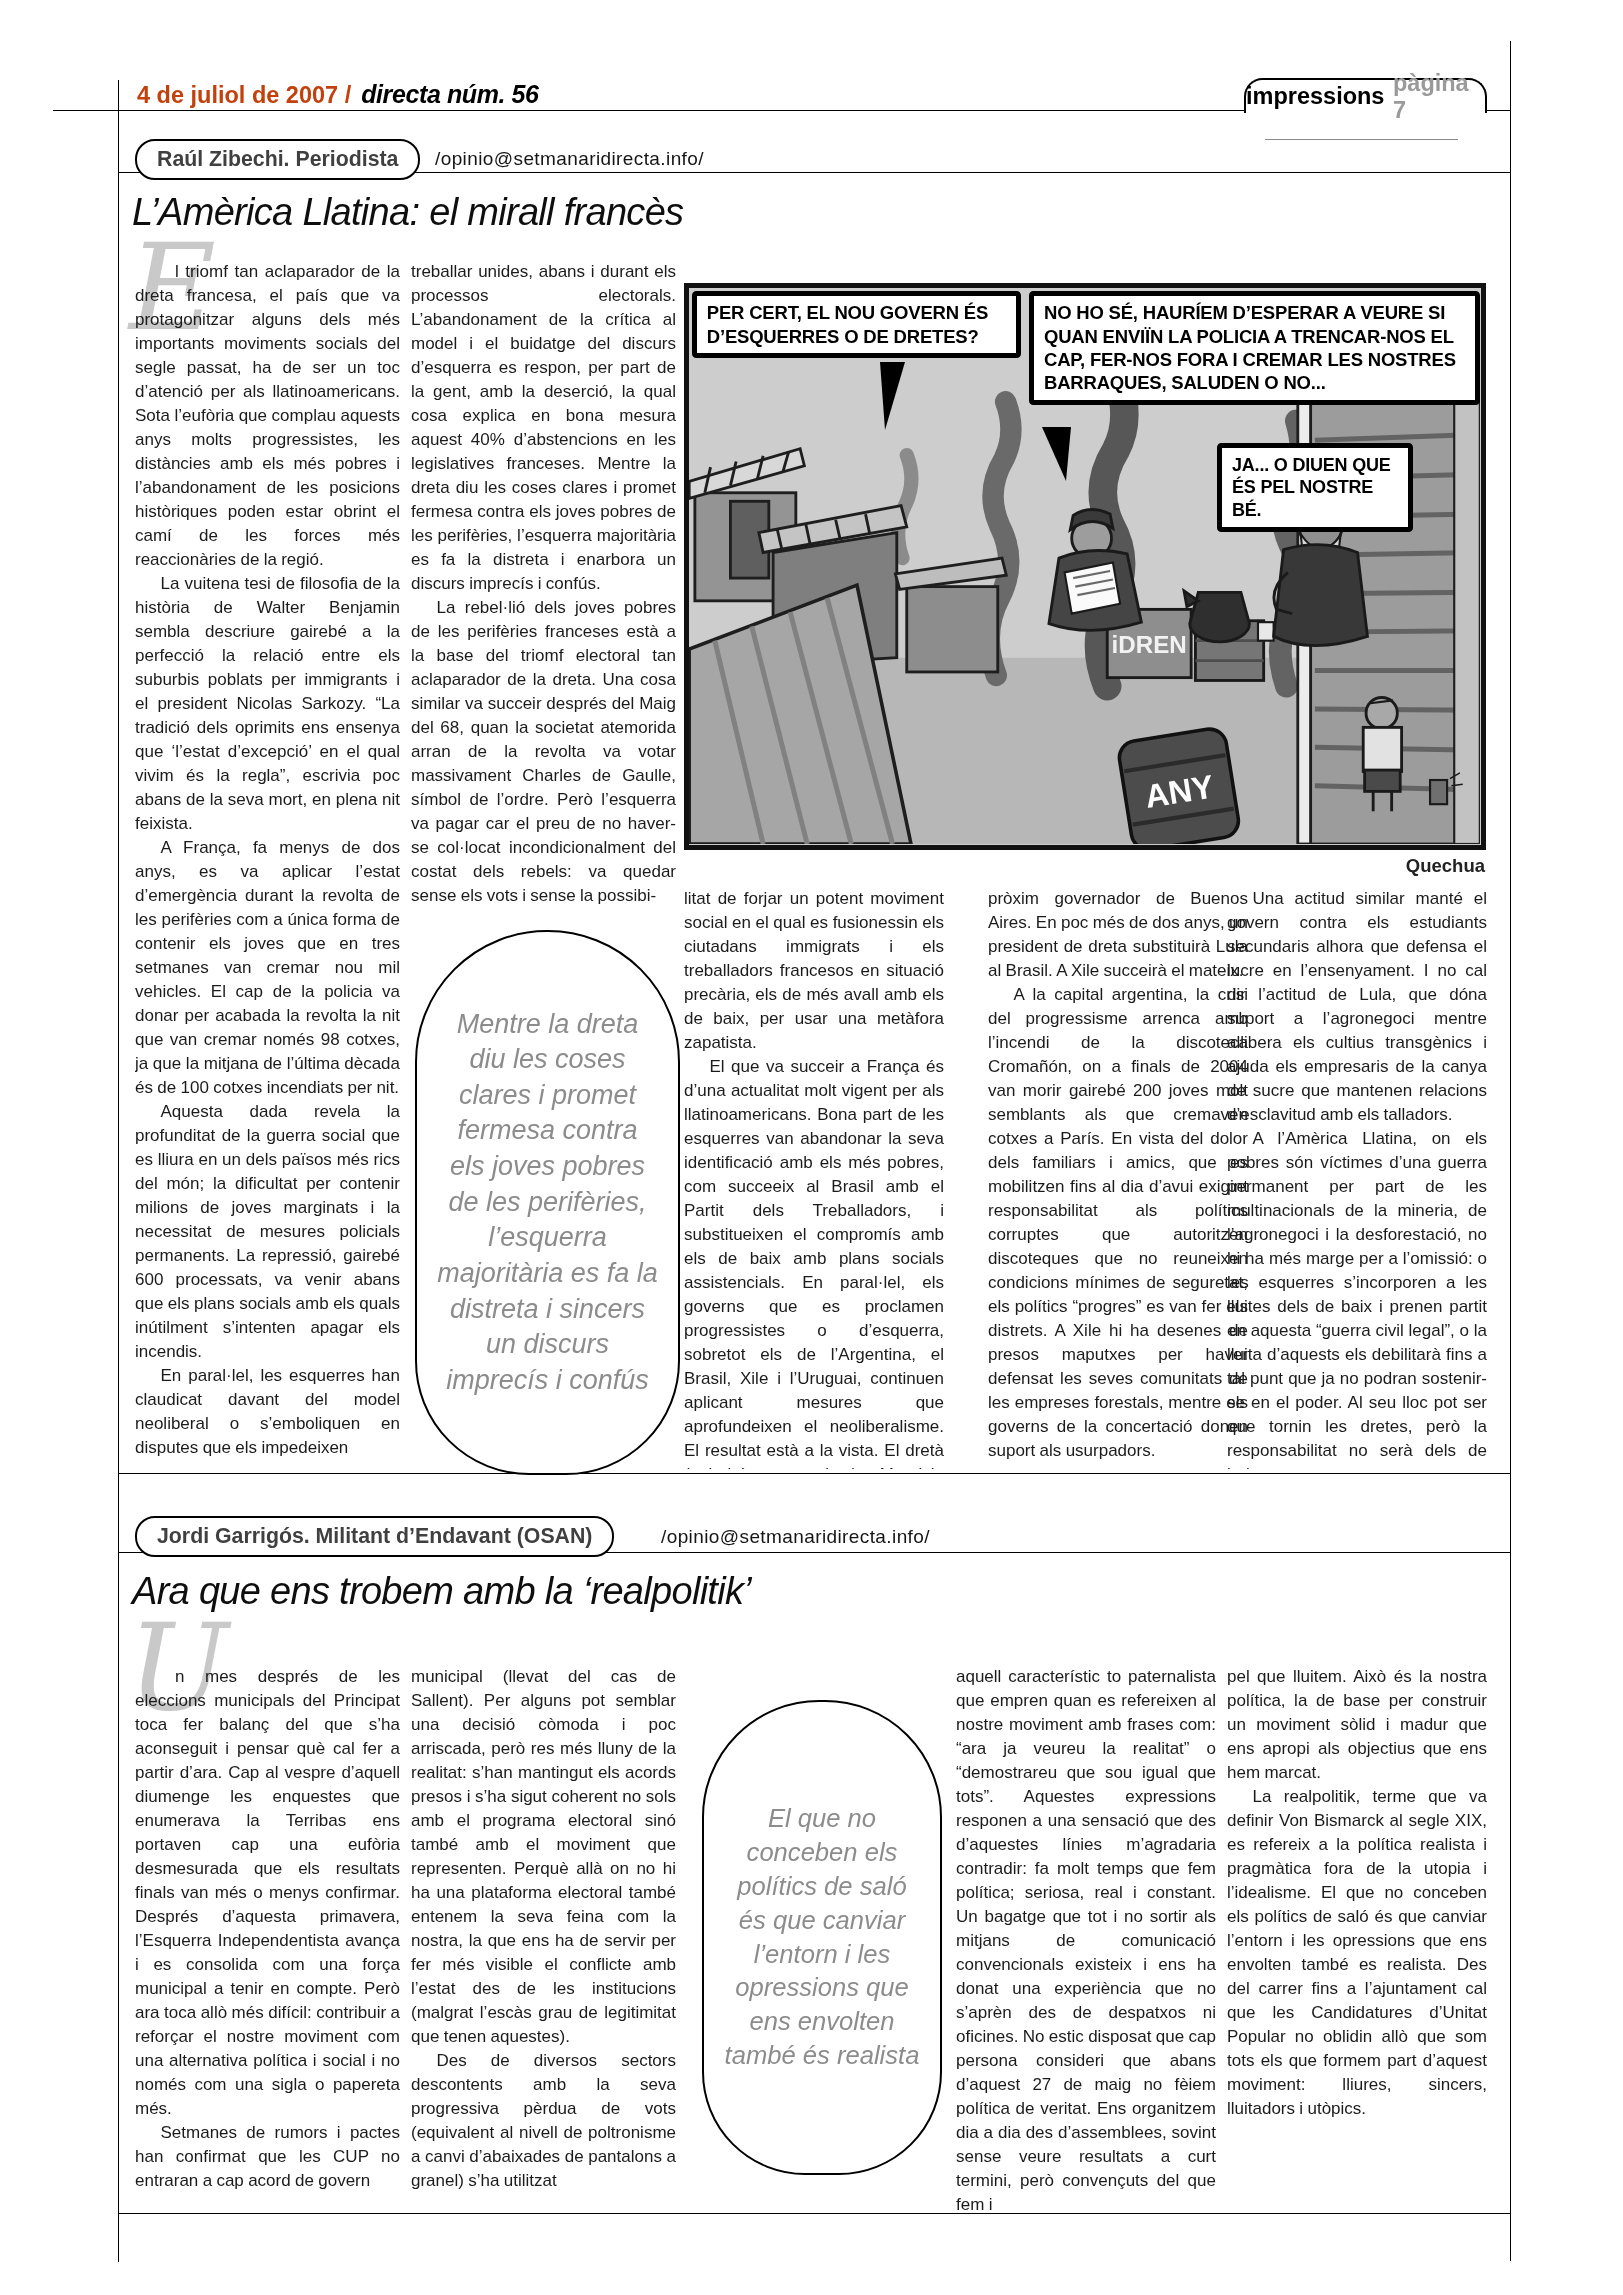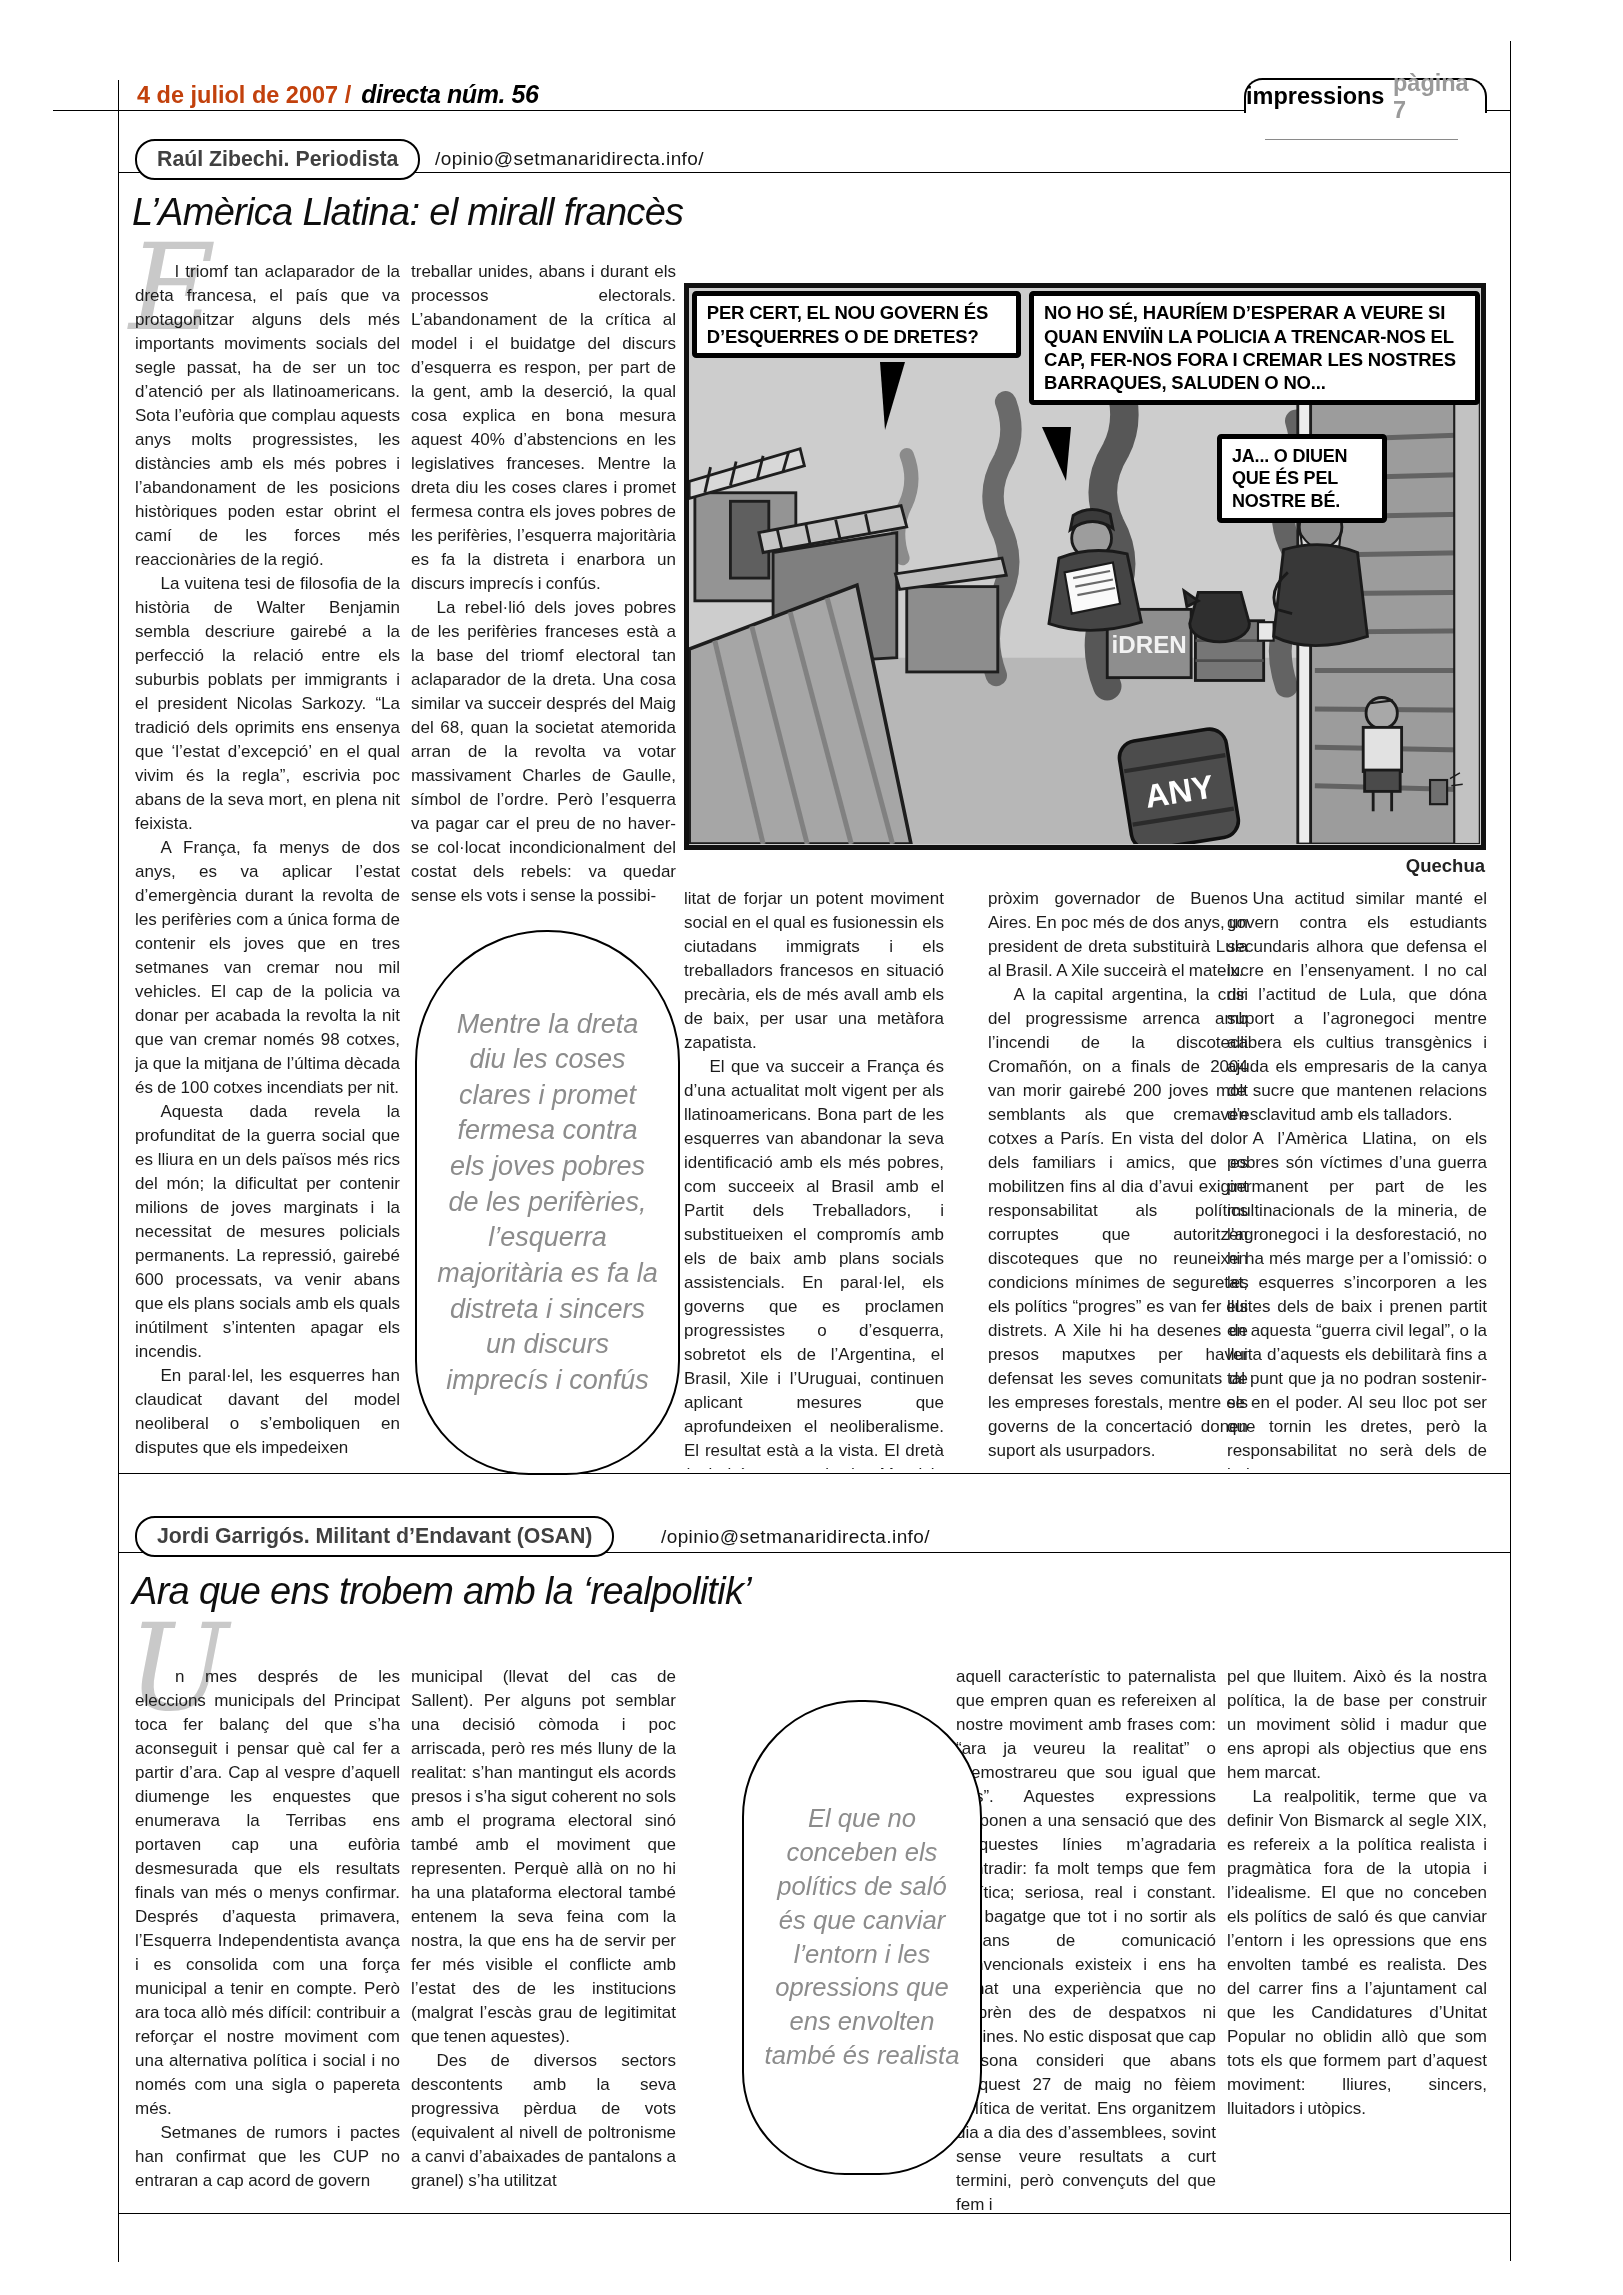--- a/index.html
+++ b/index.html
@@ -29,21 +29,21 @@
   .col{position:absolute;text-align:justify;font-size:17px;line-height:24px;
         color:#1b1b1b;z-index:1;overflow:hidden;word-spacing:-0.4px;}
   .col p{margin:0;text-indent:1.5em;}
   .col p.cont{text-indent:0;}
   .col p.dc{text-indent:2.35em;}
   
   .pullquote{position:absolute;background:#fff;border:2.8px solid #000;z-index:3;
         display:flex;align-items:center;justify-content:center;text-align:center;
         padding:21.3px 20px;box-sizing:border-box;}
   .pq1{border-radius:132px 132px 114px 114px;}
-  .pq2{border-radius:117px 117px 103px 103px;margin-left:40px;}
+  .pq2{border-radius:117px 117px 103px 103px;}
   .pq-text{font-style:italic;color:#8c8c8c;line-height:1.32;}
   .pq1 .pq-text{font-size:27px;}
   .pq2 .pq-text{font-size:25.6px;}
   
   .comic{position:absolute;left:684px;top:283px;width:802px;height:567px;
         background:#cdcdcd;border:5.7px solid #111;box-sizing:border-box;z-index:2;}
   .comic svg{position:absolute;left:0;top:0;}
   .bubble{position:absolute;background:#fff;border:5.7px solid #000;border-radius:4.3px;
         padding:5.7px 10px;font-weight:700;font-size:18.5px;line-height:1.25;
         letter-spacing:-0.2px;color:#000;z-index:4;box-sizing:border-box;text-align:left;}
@@ -205,21 +205,21 @@
         <rect x="1042" y="692" width="24" height="34" fill="#6f6f6f" stroke-width="3"></rect>
         <line x1="1070" y1="690" x2="1084" y2="682" stroke-width="2"></line>
         <line x1="1072" y1="700" x2="1088" y2="698" stroke-width="2"></line>
       </g>
     </svg>
 
     <div class="bubble" style="left:2.8px;top:2.8px;width:329px;">PER CERT, EL NOU GOVERN ÉS D’ESQUERRES O DE DRETES?</div>
     <div class="tail" style="left:191px;top:74px;border-left:5.7px solid transparent;border-right:20px solid transparent;border-top:68px solid #000;"></div>
     <div class="bubble" style="left:340px;top:2.8px;width:451px;">NO HO SÉ, HAURÍEM D’ESPERAR A VEURE SI QUAN ENVIÏN LA POLICIA A TRENCAR-NOS EL CAP, FER-NOS FORA I CREMAR LES NOSTRES BARRAQUES, SALUDEN O NO...</div>
     <div class="tail" style="left:353px;top:139px;border-left:24px solid transparent;border-right:5.7px solid transparent;border-top:54px solid #000;"></div>
-    <div class="bubble" style="left:528px;top:146px;width:170px;font-size:18px;">JA... O DIUEN QUE ÉS PEL NOSTRE BÉ.</div>
+    <div class="bubble" style="left:528px;top:155px;width:196px;font-size:18px;">JA... O DIUEN QUE ÉS PEL NOSTRE BÉ.</div>
   </div>
   <div class="caption">Quechua</div>
 
   <div class="badge" style="left:135px;top:1516px;">
     <span>Jordi Garrigós. Militant d’Endavant (OSAN)</span>
   </div>
   <div class="email" style="left:661px;top:1526px;">/opinio@setmanaridirecta.info/</div>
   <div class="headline" style="left:132px;top:1570px;">Ara que ens trobem amb la ‘realpolitik’</div>
   <div class="dropcap" style="left:128px;top:1609px;">U</div>
 

